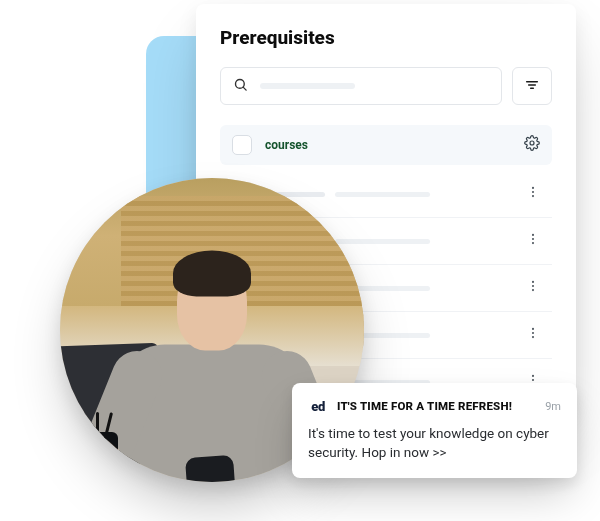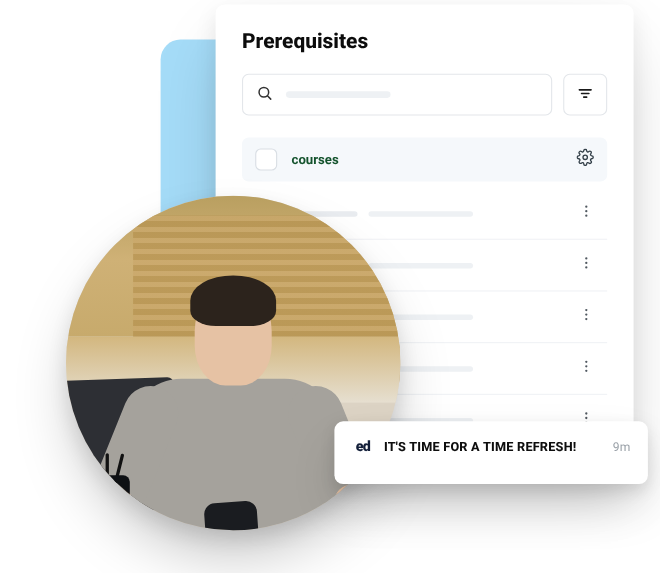--- a/index.html
+++ b/index.html
@@ -193,21 +193,21 @@
   }
   .cup .mug { width:40px; height:40px; background:#0e1013; border-radius:6px; position:absolute; left:0; bottom:0; }
   .cup .pens { position:absolute; left:6px; bottom:30px; width:30px; height:30px; }
   .cup .pens span { position:absolute; width:3px; height:34px; background:#111; border-radius:2px; }
   .cup .pens span:nth-child(1){ left:2px; transform:rotate(-15deg); }
   .cup .pens span:nth-child(2){ left:12px; }
   .cup .pens span:nth-child(3){ left:22px; transform:rotate(14deg); }
   
   .notif {
     position: absolute;
-    left: 288px;
+    left: 276px;
     top: 383px;
     width: 285px;
     background: #fff;
     border-radius: 8px;
     box-shadow: 0 22px 45px -8px rgba(0,0,0,0.22), 0 6px 14px rgba(0,0,0,0.1);
     padding: 13px 16px 16px 16px;
   }
   .notif-head {
     display: flex;
     align-items: center;
@@ -401,15 +401,16 @@
         <div class="mug"></div>
       </div>
   </div>
 
   <div class="notif">
     <div class="notif-head">
       <div class="app-icon">ed</div>
       <div class="notif-title">IT'S TIME FOR A TIME REFRESH!</div>
       <div class="notif-time">9m</div>
     </div>
+    <div class="notif-body">It's time to test your knowledge on cyber security. Hop in now &gt;&gt;</div>
   </div>
 
 </div>
 
 </body></html>

